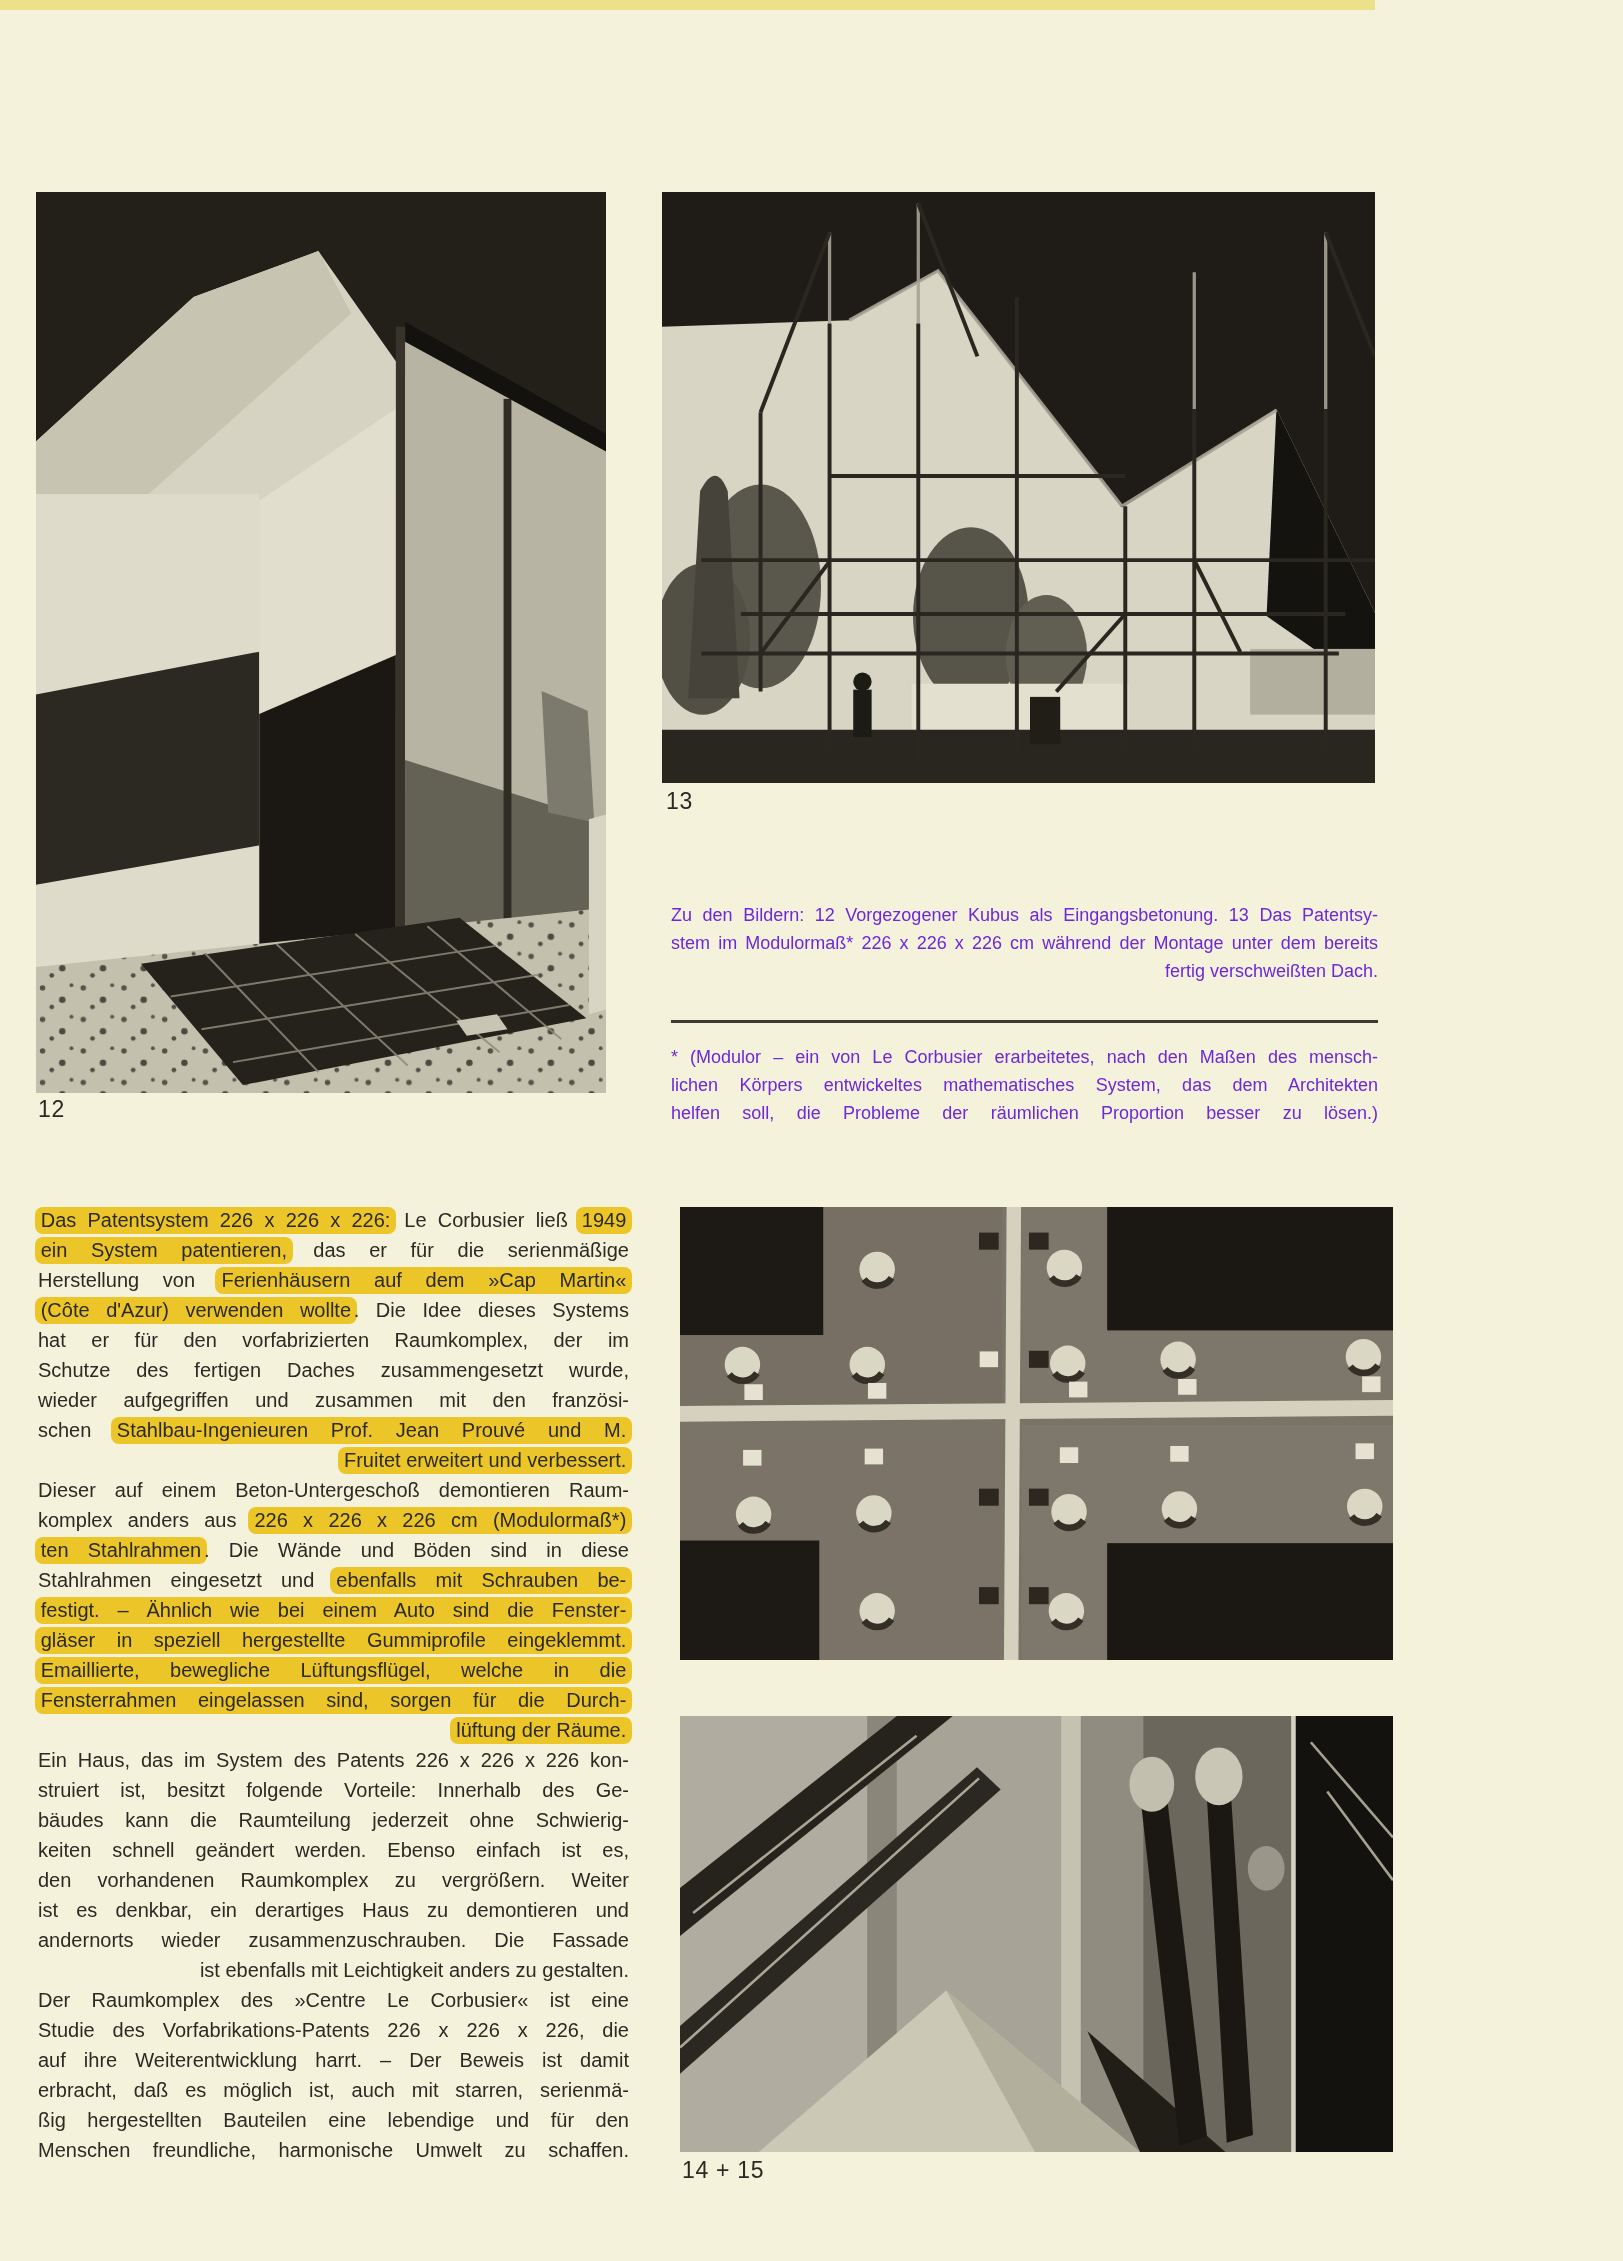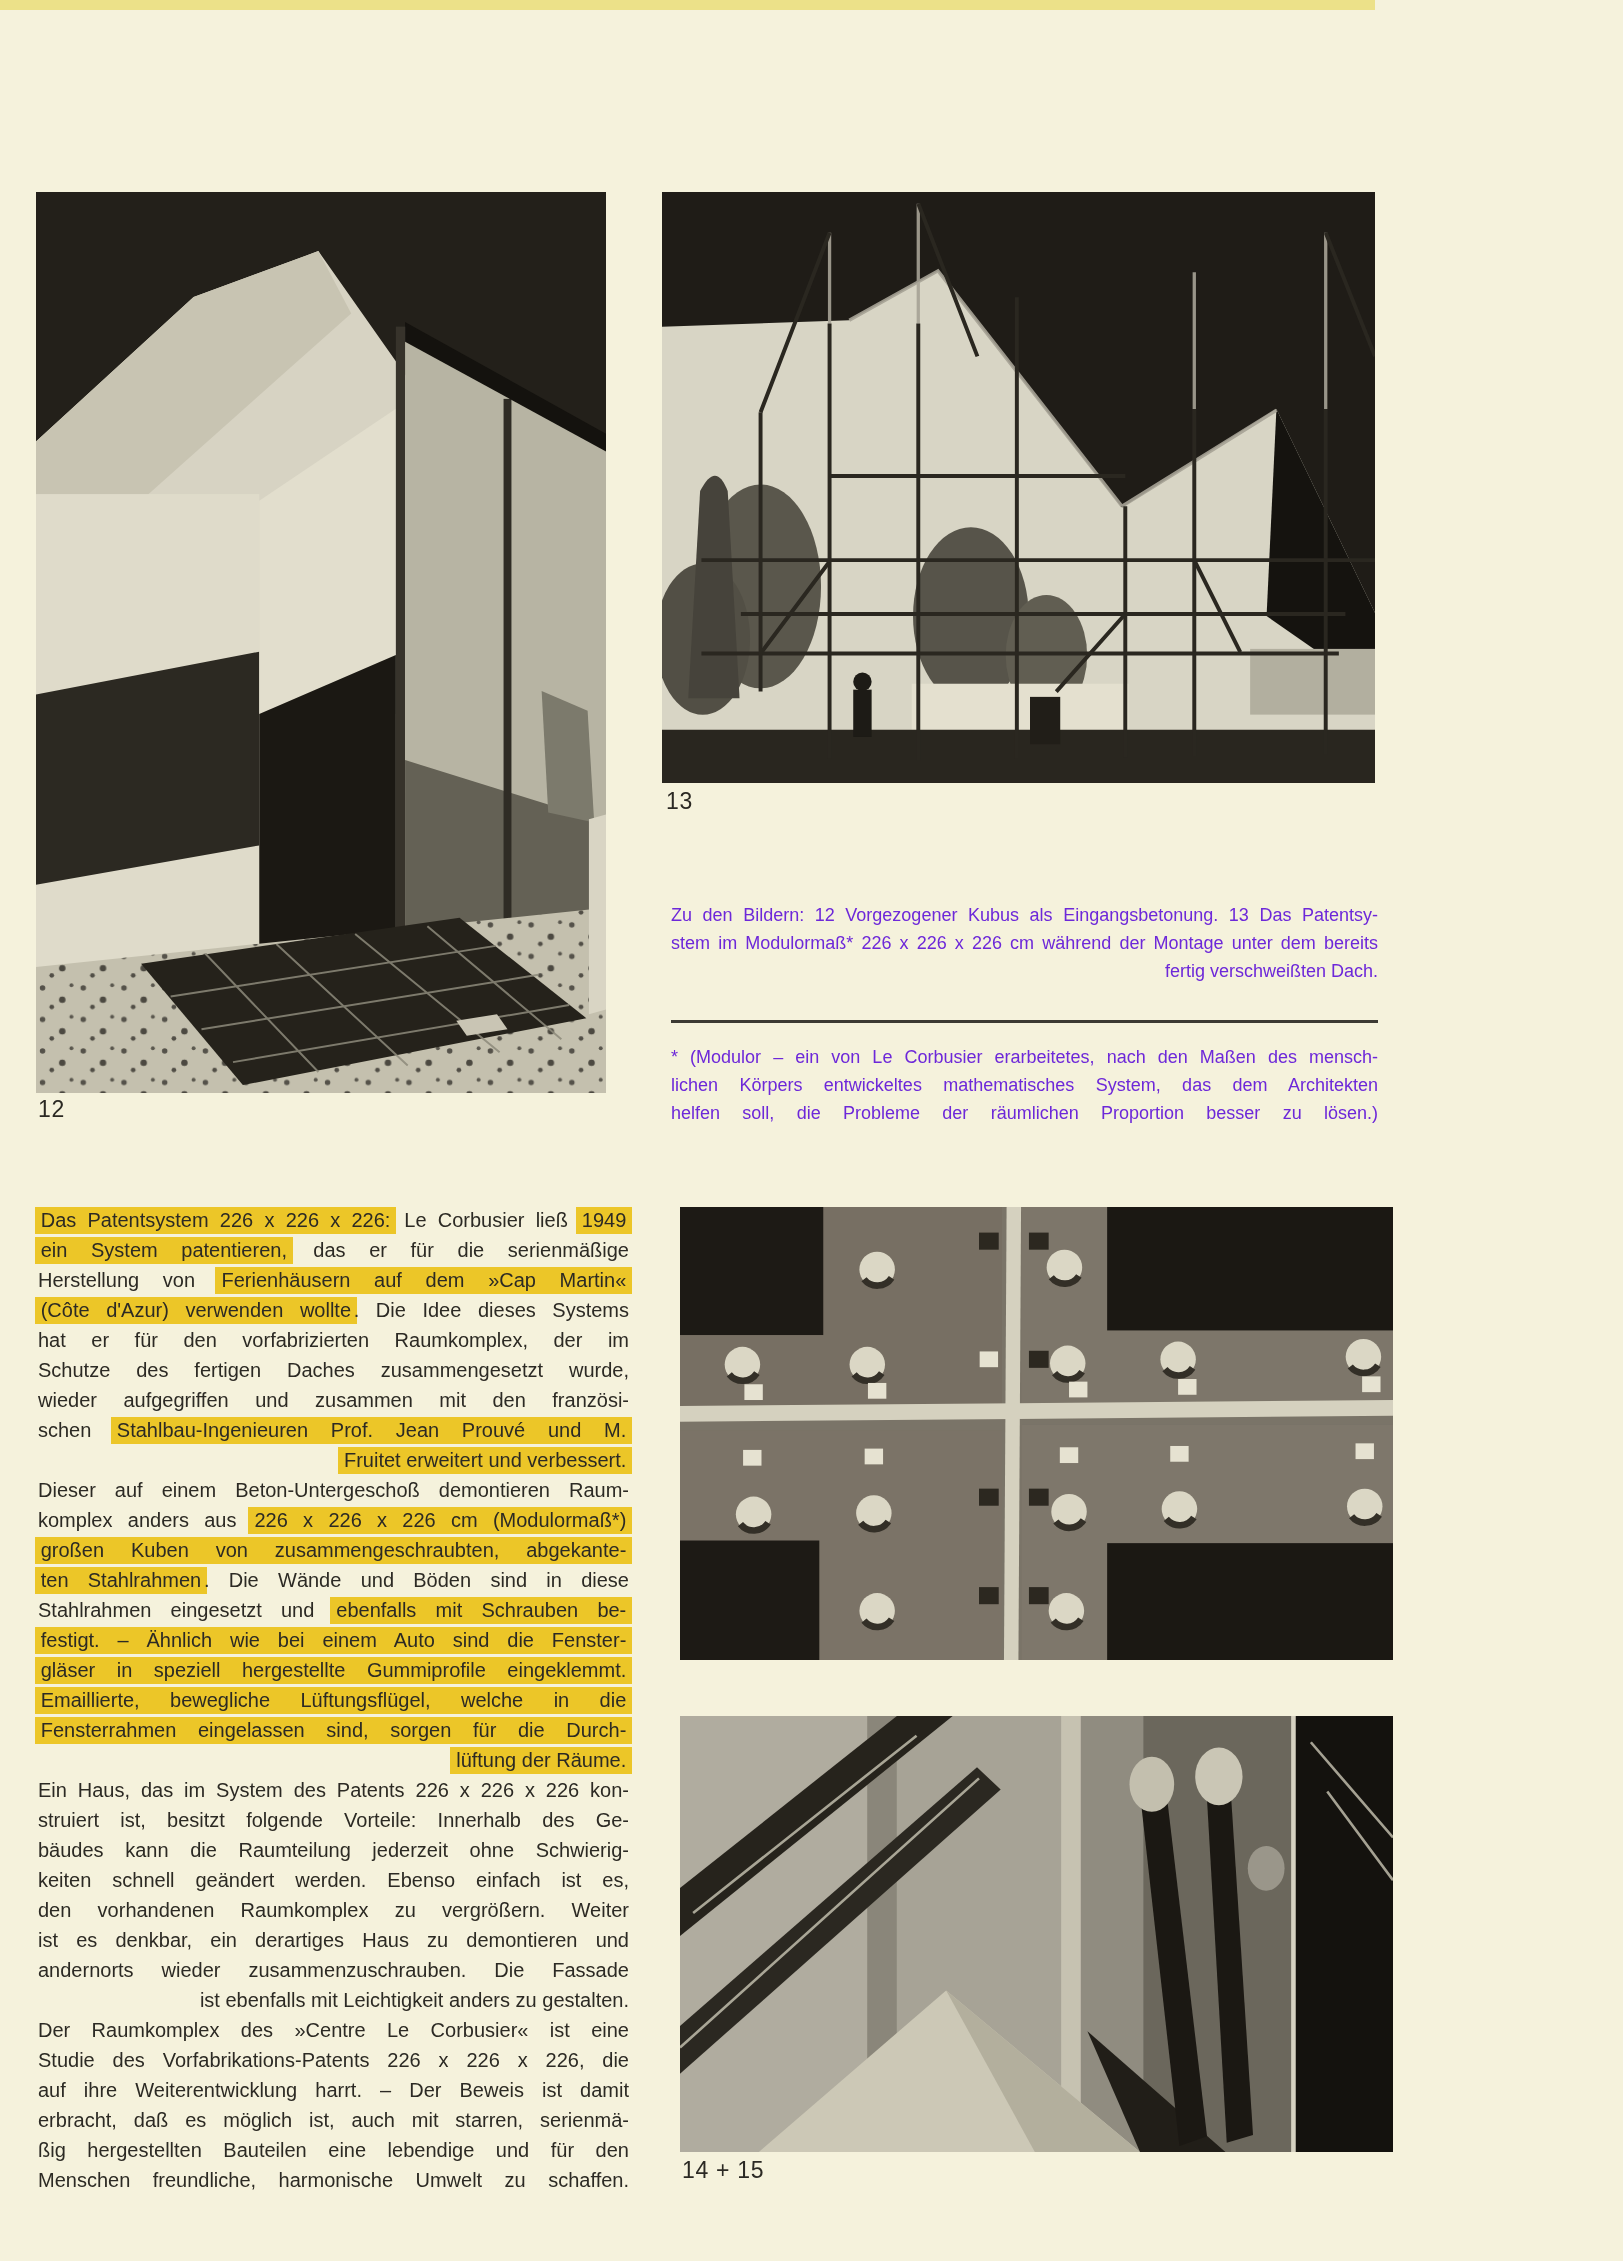--- a/index.html
+++ b/index.html
@@ -15,21 +15,21 @@
   .photo{position:absolute;overflow:hidden;background:#d8d4c4}
   .photo svg{display:block;width:100%;height:100%}
   .figlabel{position:absolute;font-size:23px;font-weight:400;letter-spacing:0.7px;color:#2b2923}
   .textblock{position:absolute}
   .caption,.footnote{width:707px;font-size:18px;line-height:28px;color:#6d28d9}
   .article{width:591px;font-size:20px;line-height:30px;color:#2c2a24}
   .tline{text-align:right;white-space:normal}
   .tline.just{text-align:justify;text-align-last:justify}
   mark{
     background:#ecc628;color:inherit;
-    padding:2px 6px 3.3px;margin:0 -3.3px;border-radius:0;
+    padding:2px 6px 3.3px;margin:0 -3.3px;border-radius:8px;
     -webkit-box-decoration-break:clone;box-decoration-break:clone;
   }
   .rule{position:absolute;width:707px;height:2.6px;background:#3c3a33}
 </style>
 </head>
 <body>
 
 <div class="topband"></div>
 
 <div class="photo" style="left:36px;top:192px;width:570px;height:901px">
@@ -141,21 +141,20 @@
     <div class="tline just"><mark>ein System patentieren,</mark><span> das er für die serienmäßige</span></div>
     <div class="tline just"><span>Herstellung von </span><mark>Ferienhäusern auf dem »Cap Martin«</mark></div>
     <div class="tline just"><mark>(Côte d'Azur) verwenden wollte</mark><span>. Die Idee dieses Systems</span></div>
     <div class="tline just"><span>hat er für den vorfabrizierten Raumkomplex, der im</span></div>
     <div class="tline just"><span>Schutze des fertigen Daches zusammengesetzt wurde,</span></div>
     <div class="tline just"><span>wieder aufgegriffen und zusammen mit den französi-</span></div>
     <div class="tline just"><span>schen </span><mark>Stahlbau-Ingenieuren Prof. Jean Prouvé und M.</mark></div>
     <div class="tline"><mark>Fruitet erweitert und verbessert.</mark></div>
     <div class="tline just"><span>Dieser auf einem Beton-Untergeschoß demontieren Raum-</span></div>
     <div class="tline just"><span>komplex anders aus </span><mark>226 x 226 x 226 cm (Modulormaß*)</mark></div>
-    <div class="tline just"><mark>großen Kuben von zusammengeschraubten, abgekante-</mark></div>
     <div class="tline just"><mark>ten Stahlrahmen</mark><span>. Die Wände und Böden sind in diese</span></div>
     <div class="tline just"><span>Stahlrahmen eingesetzt und </span><mark>ebenfalls mit Schrauben be-</mark></div>
     <div class="tline just"><mark>festigt. – Ähnlich wie bei einem Auto sind die Fenster-</mark></div>
     <div class="tline just"><mark>gläser in speziell hergestellte Gummiprofile eingeklemmt.</mark></div>
     <div class="tline just"><mark>Emaillierte, bewegliche Lüftungsflügel, welche in die</mark></div>
     <div class="tline just"><mark>Fensterrahmen eingelassen sind, sorgen für die Durch-</mark></div>
     <div class="tline"><mark>lüftung der Räume.</mark></div>
     <div class="tline just"><span>Ein Haus, das im System des Patents 226 x 226 x 226 kon-</span></div>
     <div class="tline just"><span>struiert ist, besitzt folgende Vorteile: Innerhalb des Ge-</span></div>
     <div class="tline just"><span>bäudes kann die Raumteilung jederzeit ohne Schwierig-</span></div>

